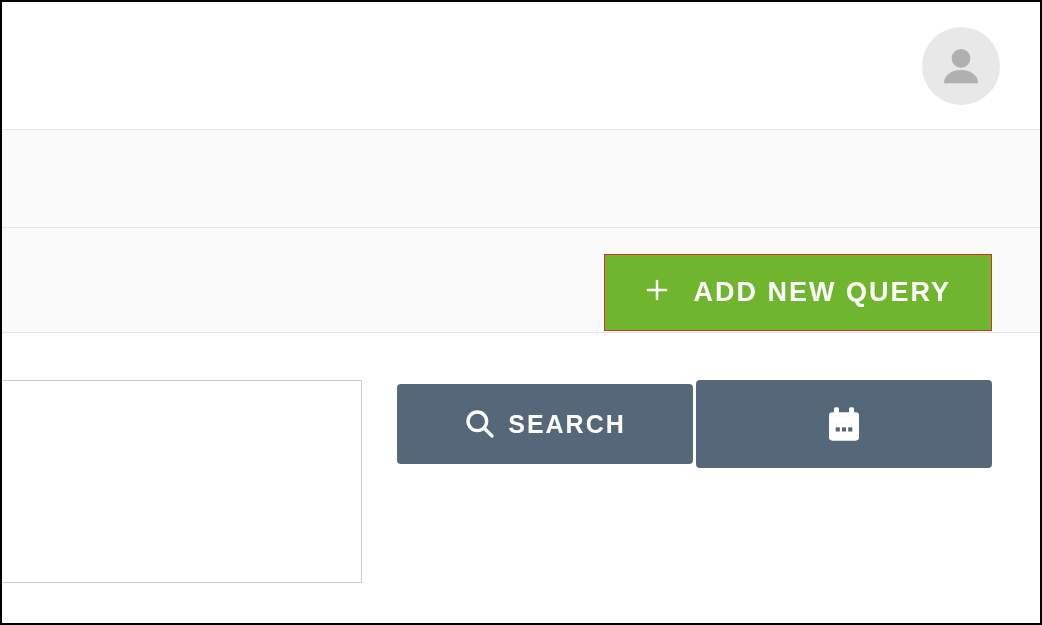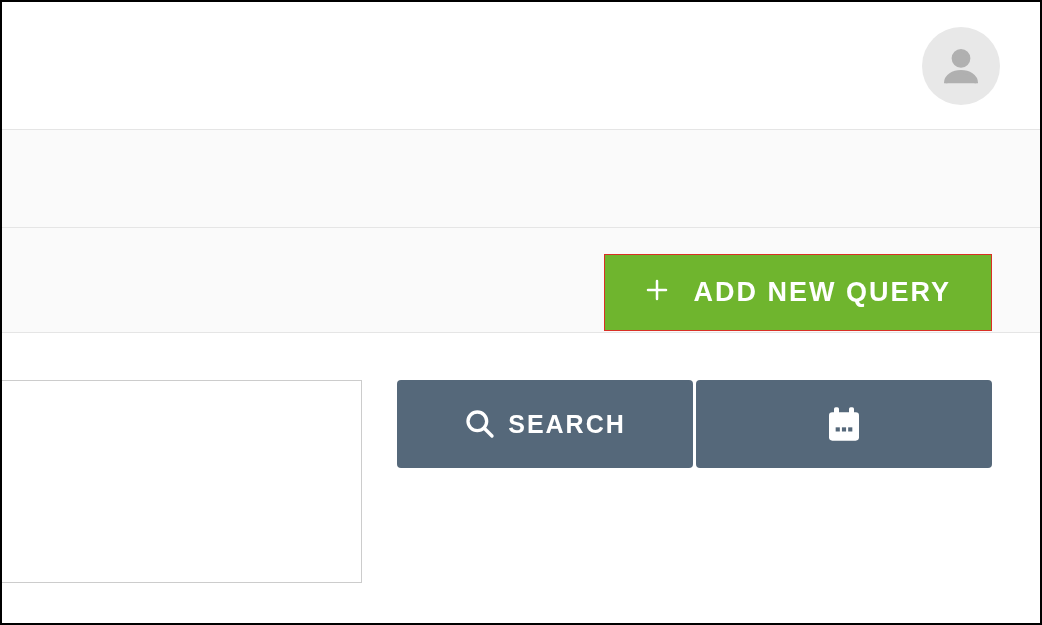--- a/index.html
+++ b/index.html
@@ -90,20 +90,21 @@
       flex: 1;
       padding-left: 35px;
       padding-right: 48px;
       display: flex;
       flex-direction: column;
     }
     .button-row {
       display: flex;
       gap: 3px;
       margin-bottom: 38px;
+      align-items: center;
     }
     .search-btn {
       flex: 1;
       background: #55687a;
       color: #ffffff;
       border: none;
       padding: 24px 20px;
       font-size: 25px;
       font-weight: 600;
       letter-spacing: 2px;

